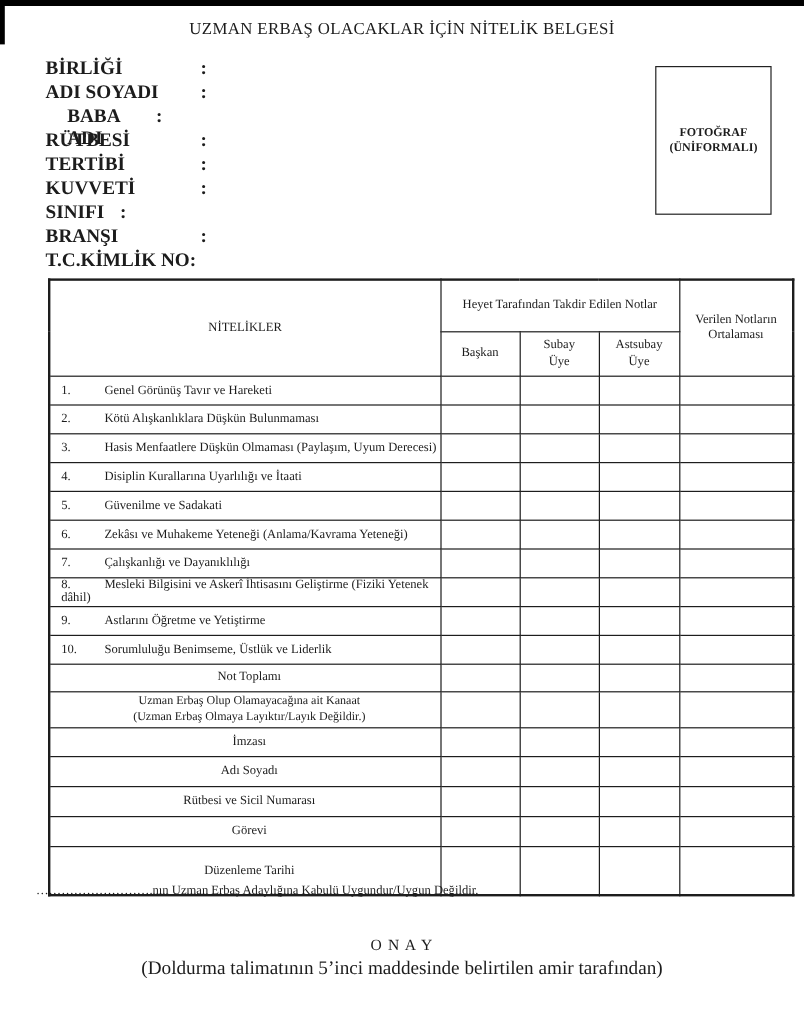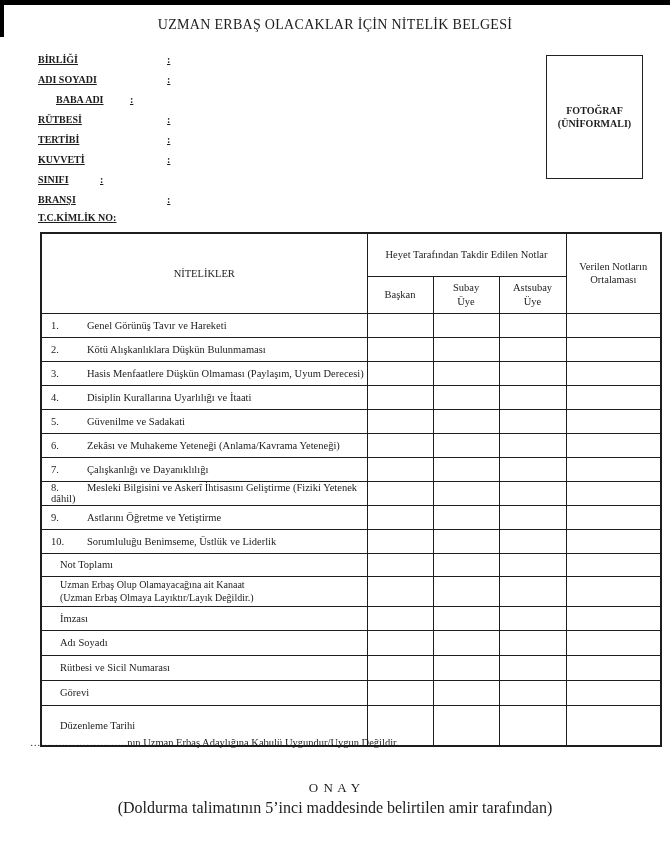--- a/index.html
+++ b/index.html
@@ -10,21 +10,21 @@
   
   .scan-top   { position:absolute; top:0; left:0; width:670px; height:5px; background:#000; }
   .scan-corner{ position:absolute; top:0; left:0; width:4px; height:37px; background:#000; }
 
   
   .doc-title { position:absolute; top:17px; left:0; width:670px; text-align:center;
                font-size:14px; letter-spacing:0.3px; font-weight:normal; }
 
   
   .fields { position:absolute; left:38px; top:49px; }
-  .f-row { display:flex; height:20px; align-items:center; font-size:10px;text-decoration:underline; }
+  .f-row { display:flex; height:20px; font-size:16px; }
   .f-row .lbl { font-weight:bold; display:inline-block; }
   .f-row .colon { font-weight:bold; }
   .w-def  .lbl { width:129px; }
   .w-baba .lbl { width:74px;margin-left:18px; }
   .w-sinif .lbl { width:62px; }
   .w-auto .lbl { width:auto; }
   .f-row.last { height:17px; }
 
   
   .photo-box { position:absolute; left:546px; top:55px; width:97px; height:124px;
@@ -43,21 +43,21 @@
   tr.r-nottoplami { height:23px; }
   tr.r-kanaat { height:30px; }
   tr.r-imza { height:24px; }
   tr.r-adi { height:25px; }
   tr.r-rutbe { height:25px; }
   tr.r-gorev { height:25px; }
   tr.r-tarih { height:41px; }
   th.center { text-align:center; }
   td.qcell { text-align:left; padding-left:9px; }
   td.qcell .no { display:inline-block; width:36px; }
-  td.plain { text-align:left; padding-left:18px;margin-top:32px; }
+  td.plain { text-align:center; padding-left:7px;margin-top:32px; }
   td.plain .l2 { font-size:10px; line-height:1.32; }
   .two-line { line-height:1.25; }
 
   
   .accept-line { position:absolute; left:30px; top:737px; font-size:10.5px; }
   .onay { position:absolute; top:780px; left:0; width:670px; text-align:center;
           font-size:13px; letter-spacing:1px; }
   .onay-sub { position:absolute; top:799px; left:0; width:670px; text-align:center;
               font-size:16px; }
 </style>

